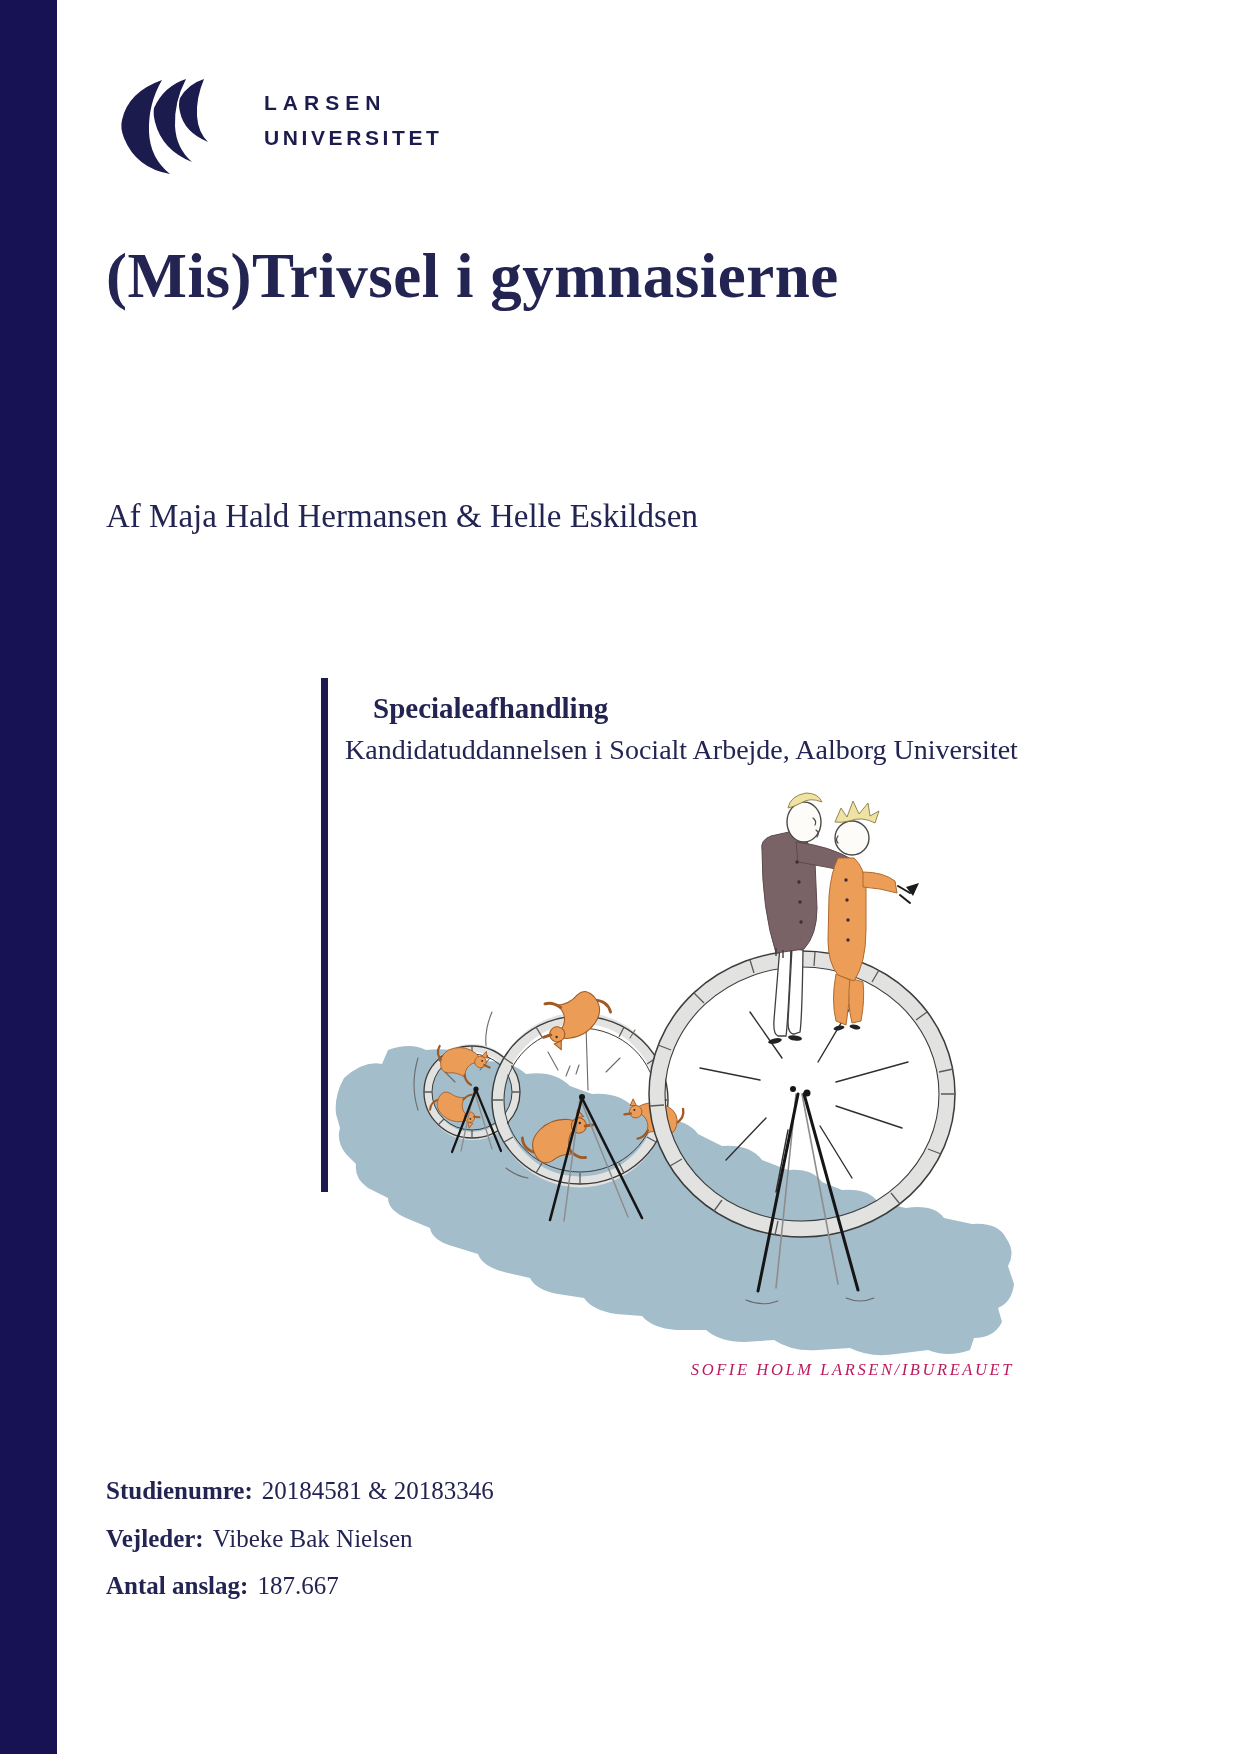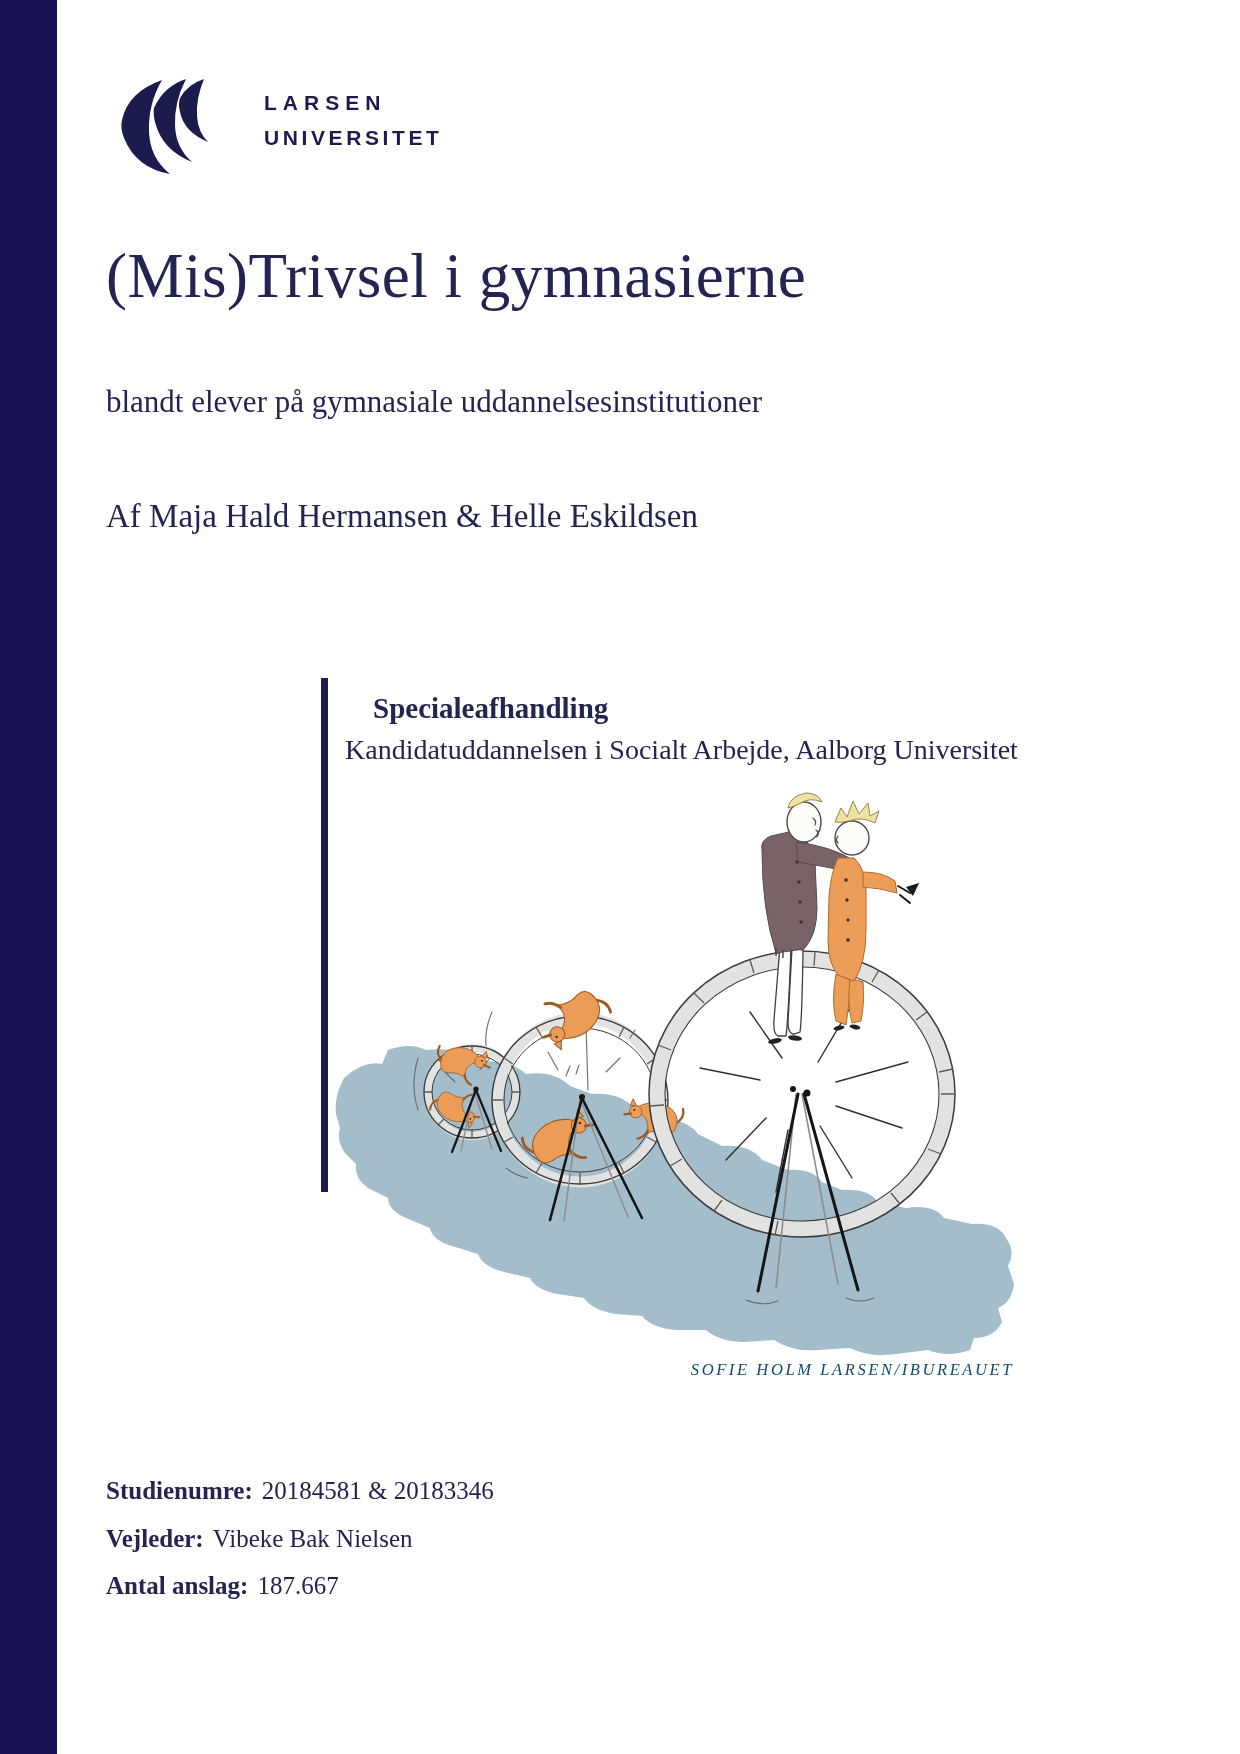--- a/index.html
+++ b/index.html
@@ -9,31 +9,31 @@
   }
   .abs{position:absolute;}
   
   .side-strip{left:0;top:0;width:57px;height:1754px;background:#161254;}
   
   .logo-mark{left:112px;top:76px;width:96px;height:102px;}
   .logo-word{font-family:"Liberation Sans", sans-serif;font-weight:bold;color:#1c1b4e;}
   .logo-line1{left:264px;top:91px;font-size:21px;letter-spacing:6px;}
   .logo-line2{left:264px;top:126px;font-size:21px;letter-spacing:3.6px;}
   
-  .doc-title{left:106px;top:242px;font-size:63px;font-weight:normal;line-height:1.1;letter-spacing:.5px;}
+  .doc-title{left:106px;top:242px;font-size:63px;font-weight:bold;line-height:1.1;letter-spacing:.5px;}
   .doc-subtitle{left:106px;top:380px;font-size:31px;line-height:44px;}
   .doc-byline{left:106px;top:498px;font-size:33px;}
   
   .v-bar{left:321px;top:678px;width:7px;height:514px;background:#1d1a4f;}
   .thesis-heading{left:345px;top:692px;font-size:29px;font-weight:bold;margin-left:28px;}
   .thesis-subheading{left:345px;top:734px;font-size:28px;}
   
   .illus{left:330px;top:690px;width:690px;height:672px;}
   .credit{left:330px;top:1360px;width:684px;text-align:right;font-size:16.5px;
-          font-style:italic;letter-spacing:2.6px;color:#0c4a6e;}
+          font-style:italic;letter-spacing:2.6px;color:#be185d;}
   
   .detail-row{left:106px;font-size:25px;}
   .detail-row .lbl{font-weight:bold;}
   .detail-row .val{margin-left:9px;}
   .row-0{top:1477px;} .row-1{top:1525px;} .row-2{top:1572px;}
   
   .rim-fill{stroke:#e2e3e1;fill:none;}
   .rim-edge{stroke:#3c3c3c;fill:none;}
   .tick{stroke:#5a5a5a;stroke-width:1.3;}
   .spoke{stroke:#2f2f2f;stroke-width:1.4;stroke-linecap:round;}
@@ -59,21 +59,20 @@
 <svg class="abs logo-mark" viewBox="0 0 96 102">
   <path fill="#1c1b4e" d="M10,44 Q16,16 50,4 Q36,28 37,56 Q38,82 58,98 Q24,92 12,62 Q8,52 10,44 Z"></path>
   <path fill="#1c1b4e" d="M42,32 Q52,10 74,3 Q62,26 63,50 Q64,72 80,86 Q50,74 43,46 Q41,38 42,32 Z"></path>
   <path fill="#1c1b4e" d="M68,22 Q76,8 92,3 Q84,22 85,40 Q86,56 96,66 Q72,56 68,36 Q66,28 68,22 Z"></path>
 </svg>
 <div class="abs logo-word logo-line1">LARSEN</div>
 <div class="abs logo-word logo-line2">UNIVERSITET</div>
 
 <h1 class="abs doc-title" style="margin:0;">(Mis)Trivsel i gymnasierne</h1>
 <div class="abs doc-subtitle">
-  <div>blandt elever på gymnasiale uddannelsesinstitutioner</div>
 </div>
 <div class="abs doc-byline">Af Maja Hald Hermansen &amp; Helle Eskildsen</div>
 
 <div class="abs v-bar"></div>
 <div class="abs thesis-heading">Specialeafhandling</div>
 <div class="abs thesis-subheading">Kandidatuddannelsen i Socialt Arbejde, Aalborg Universitet</div>
 
 <svg class="abs illus" viewBox="0 0 690 672">
 
   <path d="M14,388 Q34,370 52,374 L58,360 Q80,352 96,360 Q130,356 150,372 Q178,368 196,384

